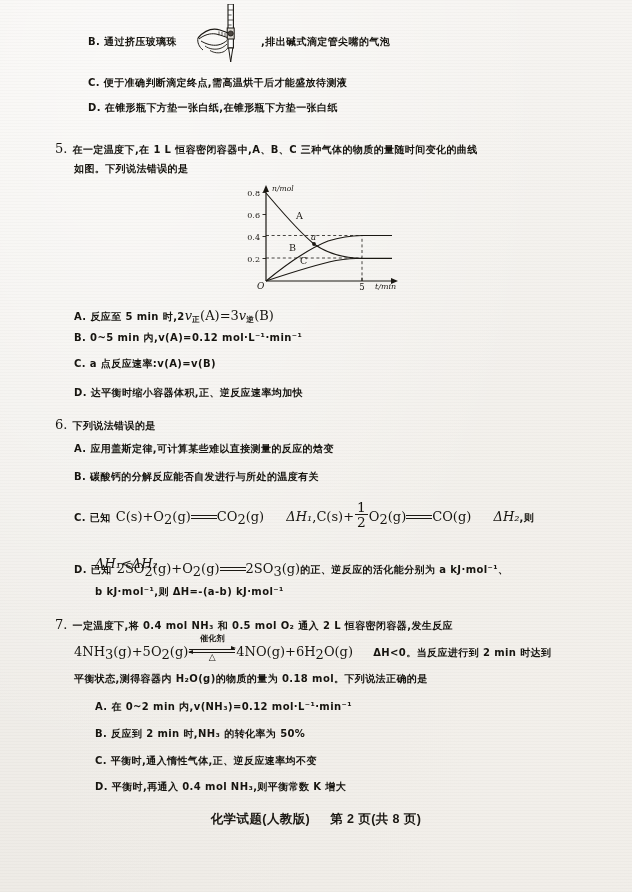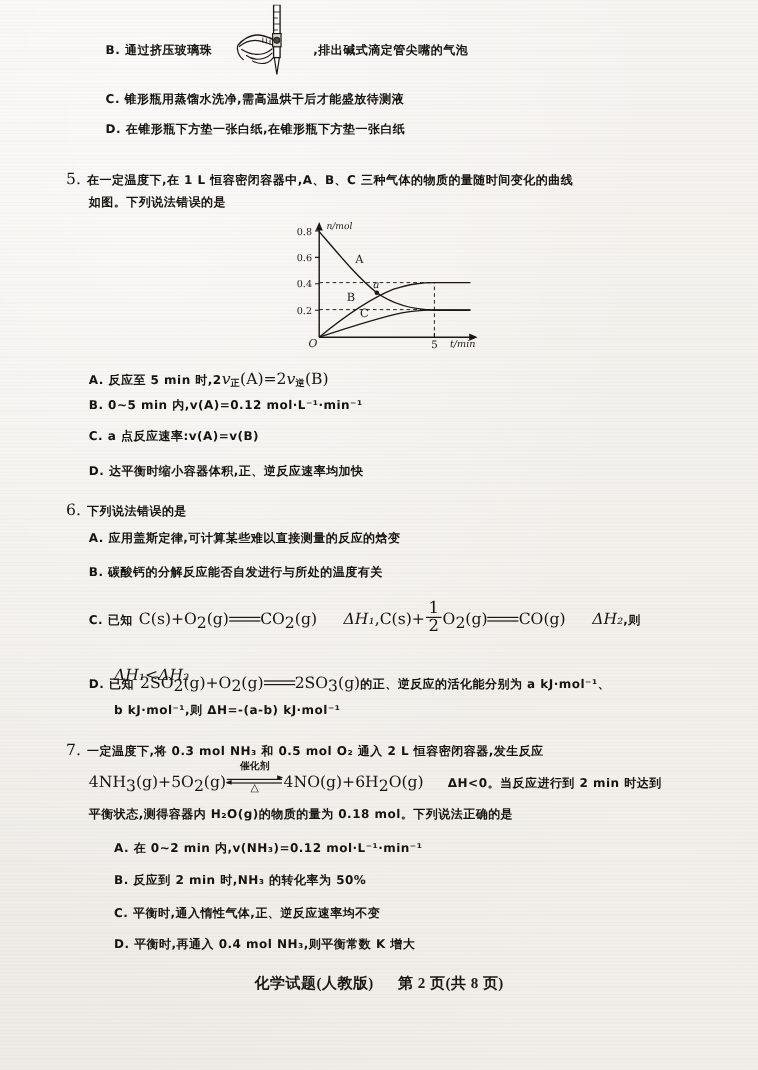--- a/index.html
+++ b/index.html
@@ -175,21 +175,21 @@
   
   .footer {
     position: absolute;
     left: 0;
     top: 808px;
     width: 632px;
     text-align: center;
   }
   .footer .ft {
     display: inline-block;
-    font-family: Liberation Serif, serif;
+    font-family: Liberation Sans, sans-serif;
     font-weight: 700;
     font-size: 12.5px;
     letter-spacing: 0.4px;
     color: #1b1813;
   }
 
   .noise {
     position: absolute;
     inset: 0;
     pointer-events: none;
@@ -229,21 +229,21 @@
       <path d="M2 34 C9 26, 17 24, 24 26 C27 27, 30 28, 32 29" stroke="#1b1813" stroke-width="1.2" fill="none"></path>
       <path d="M3 35 C8 31, 14 29, 20 30 C25 31, 29 33, 31.5 33.5" stroke="#1b1813" stroke-width="1" fill="none"></path>
       <path d="M5 37 C10 40, 16 42, 22 41 C26 40.4, 29 38, 31 36.5" stroke="#1b1813" stroke-width="1" fill="none"></path>
       <path d="M9 42 C13 45, 19 46, 24 44.5 C27 43.6, 29.5 41.5, 31 40" stroke="#1b1813" stroke-width="0.9" fill="none"></path>
       <path d="M14 46.5 C18 49, 23 49.5, 27 48 C29 47.2, 30.6 45.6, 31.6 44.2" stroke="#1b1813" stroke-width="0.9" fill="none"></path>
       <path d="M2 34 C1 38, 3 43, 7 46" stroke="#1b1813" stroke-width="1" fill="none"></path>
       <path d="M23 27.4 L23 31.4 M26 28 L26 32 M29 29 L29 33" stroke="#1b1813" stroke-width="0.7"></path>
     </svg>
   </div>
 
-  <div class="row cjk" style="left:88px; top:76px;">C. 锥形瓶用蒸馏水洗净,需高温烘干后才能盛放待测液</div>
+  <div class="row cjk" style="left:88px; top:76px;">C. 便于准确判断滴定终点,需高温烘干后才能盛放待测液</div>
   <div class="row cjk" style="left:88px; top:101px;">D. 在锥形瓶下方垫一张白纸,在锥形瓶下方垫一张白纸</div>
 
   <div class="row" style="left:55px; top:138px;">
     <span class="lat">5.</span>
     <span class="cjk">在一定温度下,在 1 L 恒容密闭容器中,A、B、C 三种气体的物质的量随时间变化的曲线</span>
   </div>
   <div class="row cjk" style="left:74px; top:162px;">如图。下列说法错误的是</div>
 
   <div class="chart-wrap">
     <svg width="176" height="110" viewBox="0 0 176 110">
@@ -285,21 +285,21 @@
       <text x="64" y="38" font-family="DejaVu Serif, Liberation Serif, serif" font-size="9.5" fill="#1b1813">A</text>
       <text x="57" y="70" font-family="DejaVu Serif, Liberation Serif, serif" font-size="9.5" fill="#1b1813">B</text>
       <text x="68" y="83" font-family="DejaVu Serif, Liberation Serif, serif" font-size="9.5" fill="#1b1813">C</text>
 
       <circle cx="82" cy="63" r="1.9" fill="#1b1813"></circle>
       <text x="79" y="59" font-family="DejaVu Serif, Liberation Serif, serif" font-size="8.5" font-style="italic" fill="#1b1813">a</text>
     </svg>
   </div>
 
   <div class="row" style="left:74px; top:305px;">
-    <span class="cjk">A. 反应至 5 min 时,2</span><span class="lat ital">v</span><sub class="cjk" style="font-size:7.6px;">正</sub><span class="lat">(A)=2</span><span class="lat ital">v</span><sub class="cjk" style="font-size:7.6px;">逆</sub><span class="lat">(B)</span>
+    <span class="cjk">A. 反应至 5 min 时,2</span><span class="lat ital">v</span><sub class="cjk" style="font-size:7.6px;">正</sub><span class="lat">(A)=3</span><span class="lat ital">v</span><sub class="cjk" style="font-size:7.6px;">逆</sub><span class="lat">(B)</span>
   </div>
 
   <div class="row cjk" style="left:74px; top:331px;">B. 0~5 min 内,v(A)=0.12 mol·L⁻¹·min⁻¹</div>
   <div class="row cjk" style="left:74px; top:357px;">C. a 点反应速率:v(A)=v(B)</div>
   <div class="row cjk" style="left:74px; top:386px;">D. 达平衡时缩小容器体积,正、逆反应速率均加快</div>
 
   <div class="row" style="left:55px; top:414px;">
     <span class="lat">6.</span>
     <span class="cjk">下列说法错误的是</span>
   </div>
@@ -318,21 +318,21 @@
   <div class="row lat ital" style="left:95px; top:532px; font-size:13px;margin-top:24px;">ΔH₁&lt;ΔH₂</div>
 
   <div class="row" style="left:74px; top:558px;">
     <span class="cjk">D. 已知</span>
     <span class="lat">2SO</span><sub class="lat">2</sub><span class="lat">(g)+O</span><sub class="lat">2</sub><span class="lat">(g)</span><span class="arrow-eq"></span><span class="lat">2SO</span><sub class="lat">3</sub><span class="lat">(g)</span><span class="cjk">的正、逆反应的活化能分别为 a kJ·mol⁻¹、</span>
   </div>
   <div class="row cjk" style="left:95px; top:585px;">b kJ·mol⁻¹,则 ΔH=-(a-b) kJ·mol⁻¹</div>
 
   <div class="row" style="left:55px; top:614px;">
     <span class="lat">7.</span>
-    <span class="cjk">一定温度下,将 0.3 mol NH₃ 和 0.5 mol O₂ 通入 2 L 恒容密闭容器,发生反应</span>
+    <span class="cjk">一定温度下,将 0.4 mol NH₃ 和 0.5 mol O₂ 通入 2 L 恒容密闭容器,发生反应</span>
   </div>
 
   <div class="row" style="left:74px; top:640px;">
     <span class="lat">4NH</span><sub class="lat">3</sub><span class="lat">(g)+5O</span><sub class="lat">2</sub><span class="lat">(g)</span><span class="rev-arrow">
         <span class="above">催化剂</span>
         <span class="lines"></span>
         <span class="head-r"></span>
         <span class="head-l"></span>
         <span class="below">△</span>
       </span><span class="lat">4NO(g)+6H</span><sub class="lat">2</sub><span class="lat">O(g)</span>

